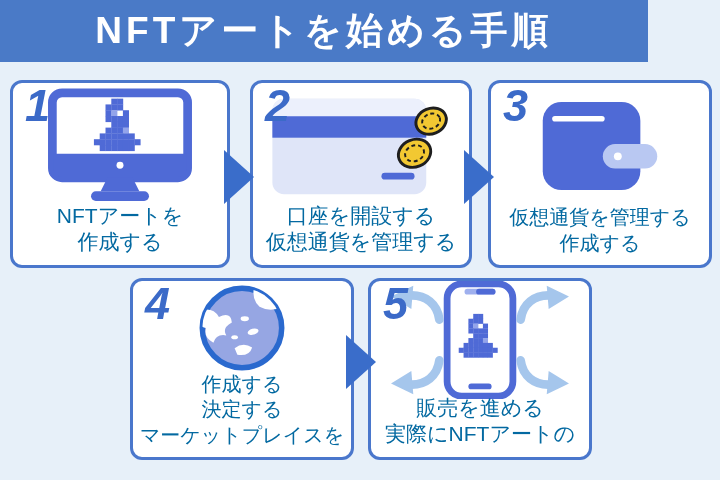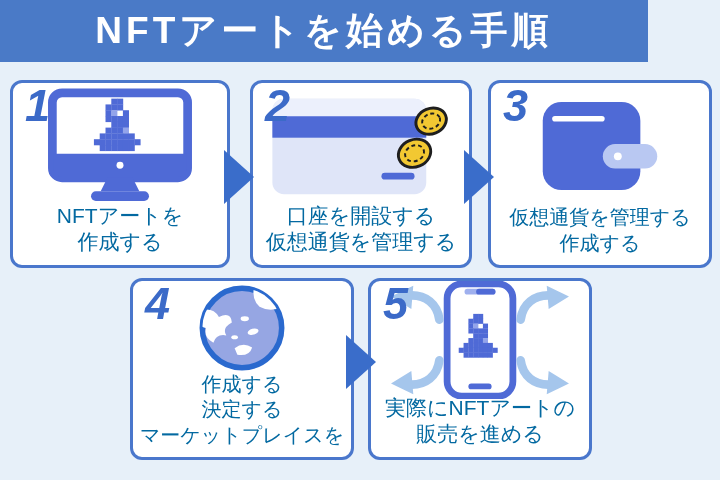--- a/index.html
+++ b/index.html
@@ -236,20 +236,20 @@
           <rect x="25.0" y="40.0" width="5.3" height="5.3" fill="#4f6ad6"></rect>
           <rect x="30.0" y="40.0" width="5.3" height="5.3" fill="#4f6ad6"></rect>
         </g>
       <use href="#shareArrow" transform="translate(140,10)"></use>
       <use href="#shareArrow" transform="translate(60,10) scale(-1,1)"></use>
       <use href="#shareArrow" transform="translate(140,112) scale(1,-1)"></use>
       <use href="#shareArrow" transform="translate(60,112) scale(-1,-1)"></use>
     </svg>
   </div>
   <div class="caption">
+    <div>販売を進める</div>
     <div>実際にNFTアートの</div>
-    <div>販売を進める</div>
   </div>
 </div>
 
 <div class="flow-arrow" id="arrow-1"></div>
 <div class="flow-arrow" id="arrow-2"></div>
 <div class="flow-arrow" id="arrow-3"></div>
 
 </body></html>

